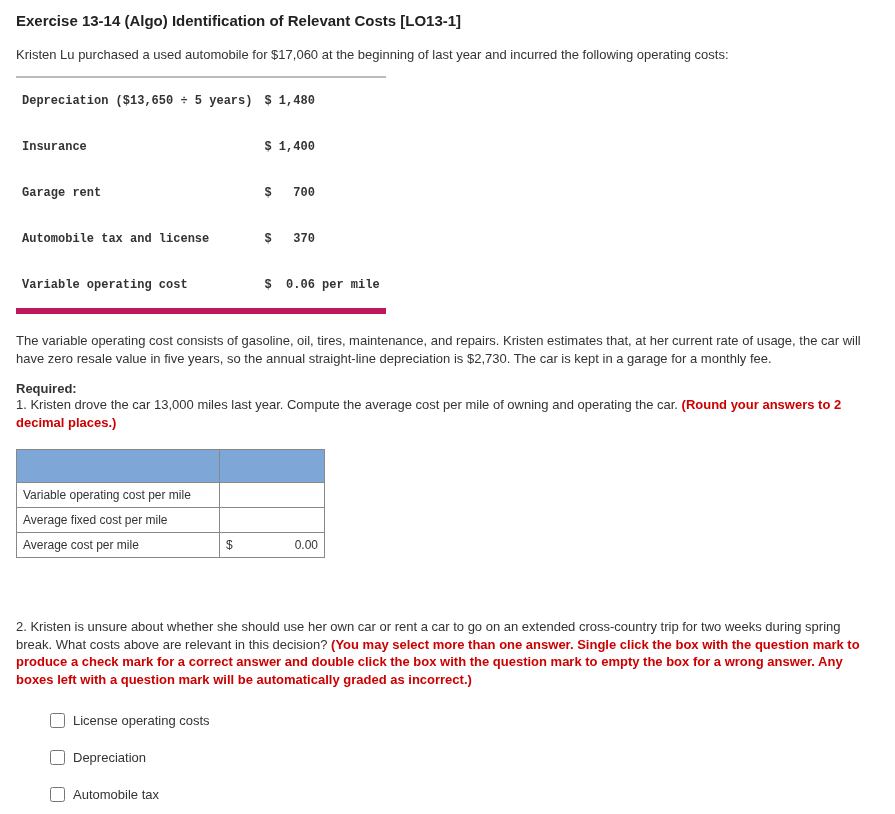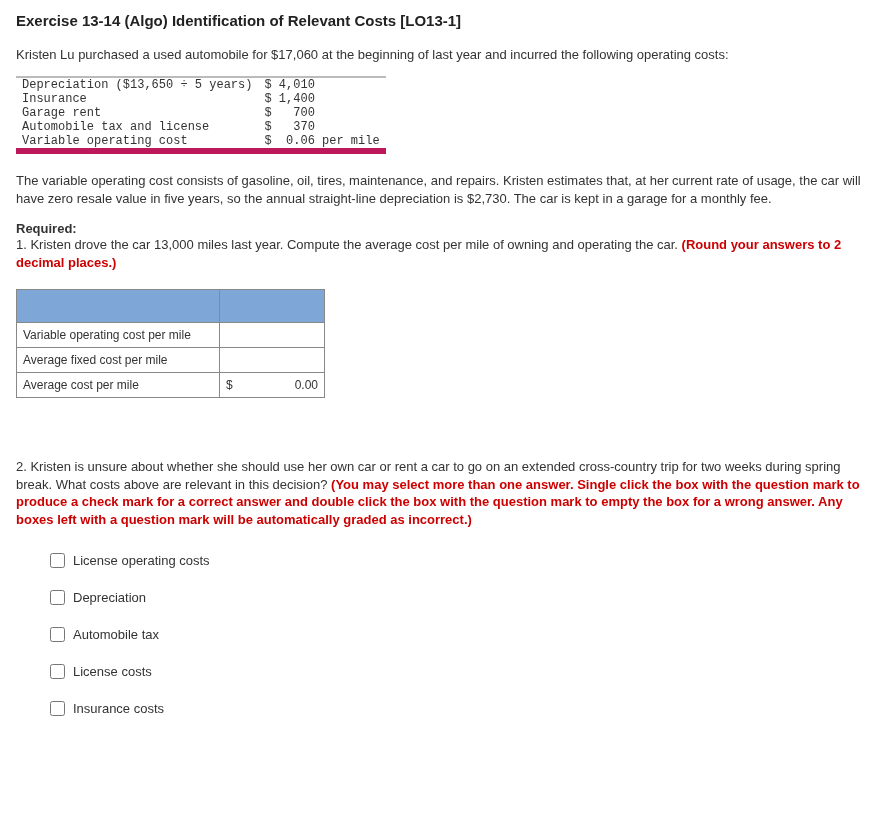--- a/index.html
+++ b/index.html
@@ -23,23 +23,24 @@
     color: #333;
   }
   .cost-table {
     border-collapse: collapse;
     font-family: "Courier New", monospace;
     font-size: 12px;
     color: #333;
     margin-bottom: 18px;
   }
   .cost-table td {
-    padding: 0 6px;
+    padding: 16px 6px;
     white-space: pre;
     vertical-align: top;
+    font-weight: bold;
   }
   .cost-table .top-border td { border-top: 2px solid #bbb; }
   .cost-table .bot-border td { border-bottom: 6px solid #be185d; }
   .desc {
     margin: 0 0 14px 0;
     line-height: 1.35;
   }
   .req-head {
     font-weight: bold;
     margin: 0;
@@ -90,21 +91,21 @@
 <body>
 
 <h2 class="title">Exercise 13-14 (Algo) Identification of Relevant Costs [LO13-1]</h2>
 
 <p class="intro">Kristen Lu purchased a used automobile for $17,060 at the beginning of last year and incurred the following operating costs:</p>
 
 <table class="cost-table">
   <tbody>
       <tr class="top-border">
     <td>Depreciation ($13,650 ÷ 5 years)</td>
-    <td>$ 4,010</td>
+    <td>$ 1,480</td>
   </tr>
   <tr>
     <td>Insurance</td>
     <td>$ 1,400</td>
   </tr>
   <tr>
     <td>Garage rent</td>
     <td>$   700</td>
   </tr>
   <tr>

